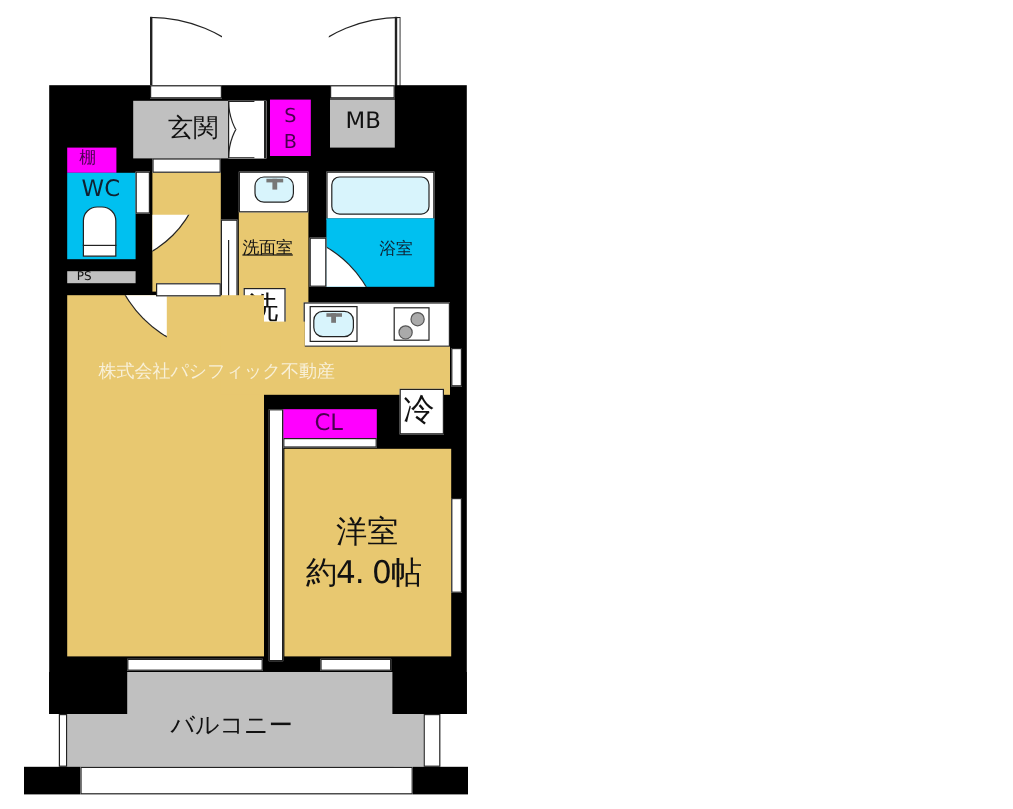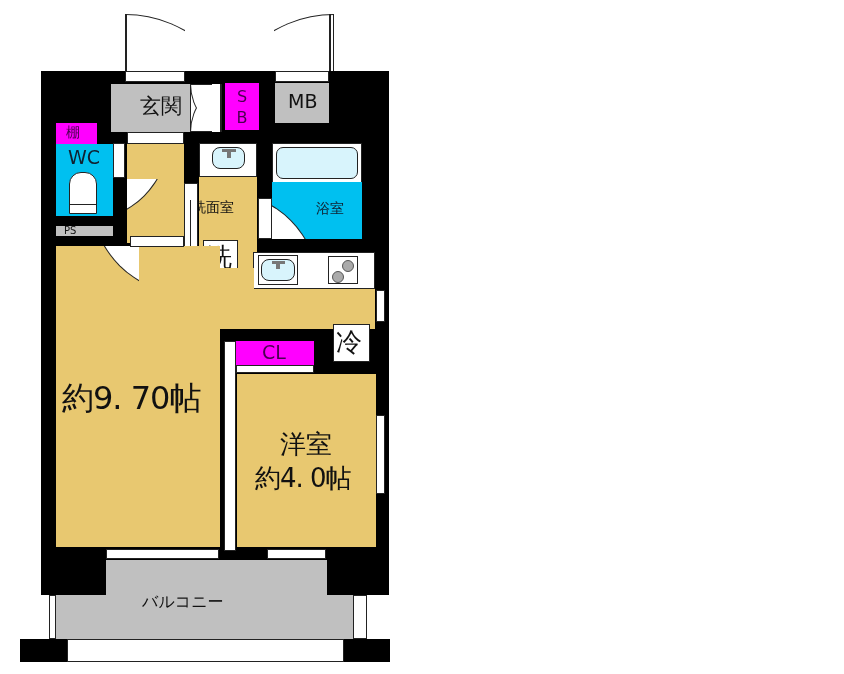--- a/index.html
+++ b/index.html
@@ -61,21 +61,21 @@
 
   <div class="r tan" style="left:127px;top:143px;width:57px;height:100px;"></div>
   <div class="r wht" style="left:127px;top:132px;width:57px;height:12px;border:1px solid #222;"></div>
   <div class="arc" style="left:85px;top:137px;width:84px;height:84px;border-radius:0 0 100% 0;clip-path:inset(50% 0 0 50%);background:#fff;"></div>
 
   <div class="r tan" style="left:199px;top:176px;width:58px;height:103px;"></div>
   <div class="fix" style="left:199px;top:143px;width:58px;height:34px;"></div>
   <div class="basin" style="left:212px;top:147px;width:33px;height:22px;"></div>
   <div class="r" style="left:222px;top:149px;width:14px;height:3px;background:#777;"></div>
   <div class="r" style="left:227px;top:149px;width:4px;height:9px;background:#777;"></div>
-  <div class="lbl" style="left:192px;top:200px;font-size:14px;">洗面室</div>
+  <div class="lbl" style="left:202px;top:200px;font-size:14px;text-decoration:underline;">洗面室</div>
   <div class="r wht" style="left:203px;top:240px;width:35px;height:36px;border:1.5px solid #222;"></div>
   <div class="lbl" style="left:206px;top:244px;font-size:26px;">洗</div>
 
   <div class="sash" style="left:184px;top:183px;width:14px;height:85px;"></div>
   <div class="r" style="left:190px;top:200px;width:1px;height:68px;background:#222;"></div>
 
   <div class="fix" style="left:272px;top:143px;width:90px;height:40px;"></div>
   <div class="r" style="left:276px;top:147px;width:82px;height:32px;border:1.5px solid #222;border-radius:7px;background:#d8f4fc;"></div>
   <div class="r cyn" style="left:272px;top:182px;width:90px;height:57px;"></div>
   <div class="lbl" style="left:316px;top:201px;font-size:14px;color:#102030;">浴室</div>
@@ -89,21 +89,21 @@
   <div class="r" style="left:276px;top:261px;width:4px;height:8px;background:#777;"></div>
   <div class="fix" style="left:328px;top:256px;width:30px;height:28px;"></div>
   <div class="burner" style="left:342px;top:260px;width:10px;height:10px;"></div>
   <div class="burner" style="left:332px;top:271px;width:10px;height:10px;"></div>
 
   <div class="r tan" style="left:56px;top:246px;width:164px;height:301px;"></div>
   <div class="r tan" style="left:184px;top:289px;width:191px;height:40px;"></div>
   <div class="r tan" style="left:184px;top:268px;width:70px;height:24px;"></div>
   <div class="arc" style="left:91px;top:198px;width:96px;height:96px;border-radius:0 0 0 100%;clip-path:inset(50% 50% 0 0);background:#fff;"></div>
   <div class="r wht" style="left:130px;top:236px;width:54px;height:11px;border:1px solid #222;"></div>
-  <div class="lbl" style="left:62px;top:382px;font-size:32px;letter-spacing:-1px;">約9. 70帖</div>
+  <div class="lbl" style="left:82px;top:302px;font-size:15px;color:#f8f0d8;">株式会社パシフィック不動産</div>
 
   <div class="r wht" style="left:333px;top:324px;width:37px;height:38px;border:1.5px solid #222;"></div>
   <div class="lbl" style="left:336px;top:329px;font-size:26px;">冷</div>
 
   <div class="r mag" style="left:236px;top:341px;width:78px;height:24px;"></div>
   <div class="lbl" style="left:262px;top:343px;font-size:19px;color:#4a0050;">CL</div>
   <div class="sash" style="left:236px;top:365px;width:78px;height:8px;"></div>
 
   <div class="sash" style="left:224px;top:341px;width:12px;height:210px;"></div>
 
@@ -114,19 +114,19 @@
   <div class="sash" style="left:376px;top:290px;width:9px;height:32px;"></div>
   <div class="sash" style="left:376px;top:415px;width:9px;height:79px;"></div>
 
   <div class="sash" style="left:106px;top:549px;width:113px;height:10px;"></div>
   <div class="sash" style="left:267px;top:549px;width:59px;height:10px;"></div>
 
   <div class="r gry" style="left:56px;top:560px;width:272px;height:79px;"></div>
   <div class="r gry" style="left:56px;top:595px;width:297px;height:44px;"></div>
   <div class="r blk" style="left:41px;top:560px;width:65px;height:35px;"></div>
   <div class="r blk" style="left:327px;top:560px;width:62px;height:35px;"></div>
-  <div class="lbl" style="left:142px;top:594px;font-size:16px;">バルコニー</div>
+  <div class="lbl" style="left:142px;top:594px;font-size:20px;">バルコニー</div>
   <div class="r" style="left:49px;top:595px;width:7px;height:44px;border:1px solid #222;background:#fff;"></div>
   <div class="r" style="left:353px;top:595px;width:14px;height:44px;border:1px solid #222;background:#fff;"></div>
   <div class="r blk" style="left:20px;top:639px;width:47px;height:23px;"></div>
   <div class="r blk" style="left:344px;top:639px;width:46px;height:23px;"></div>
   <div class="r wht" style="left:67px;top:639px;width:277px;height:23px;border:1px solid #222;"></div>
 </div>
 
 </body></html>

